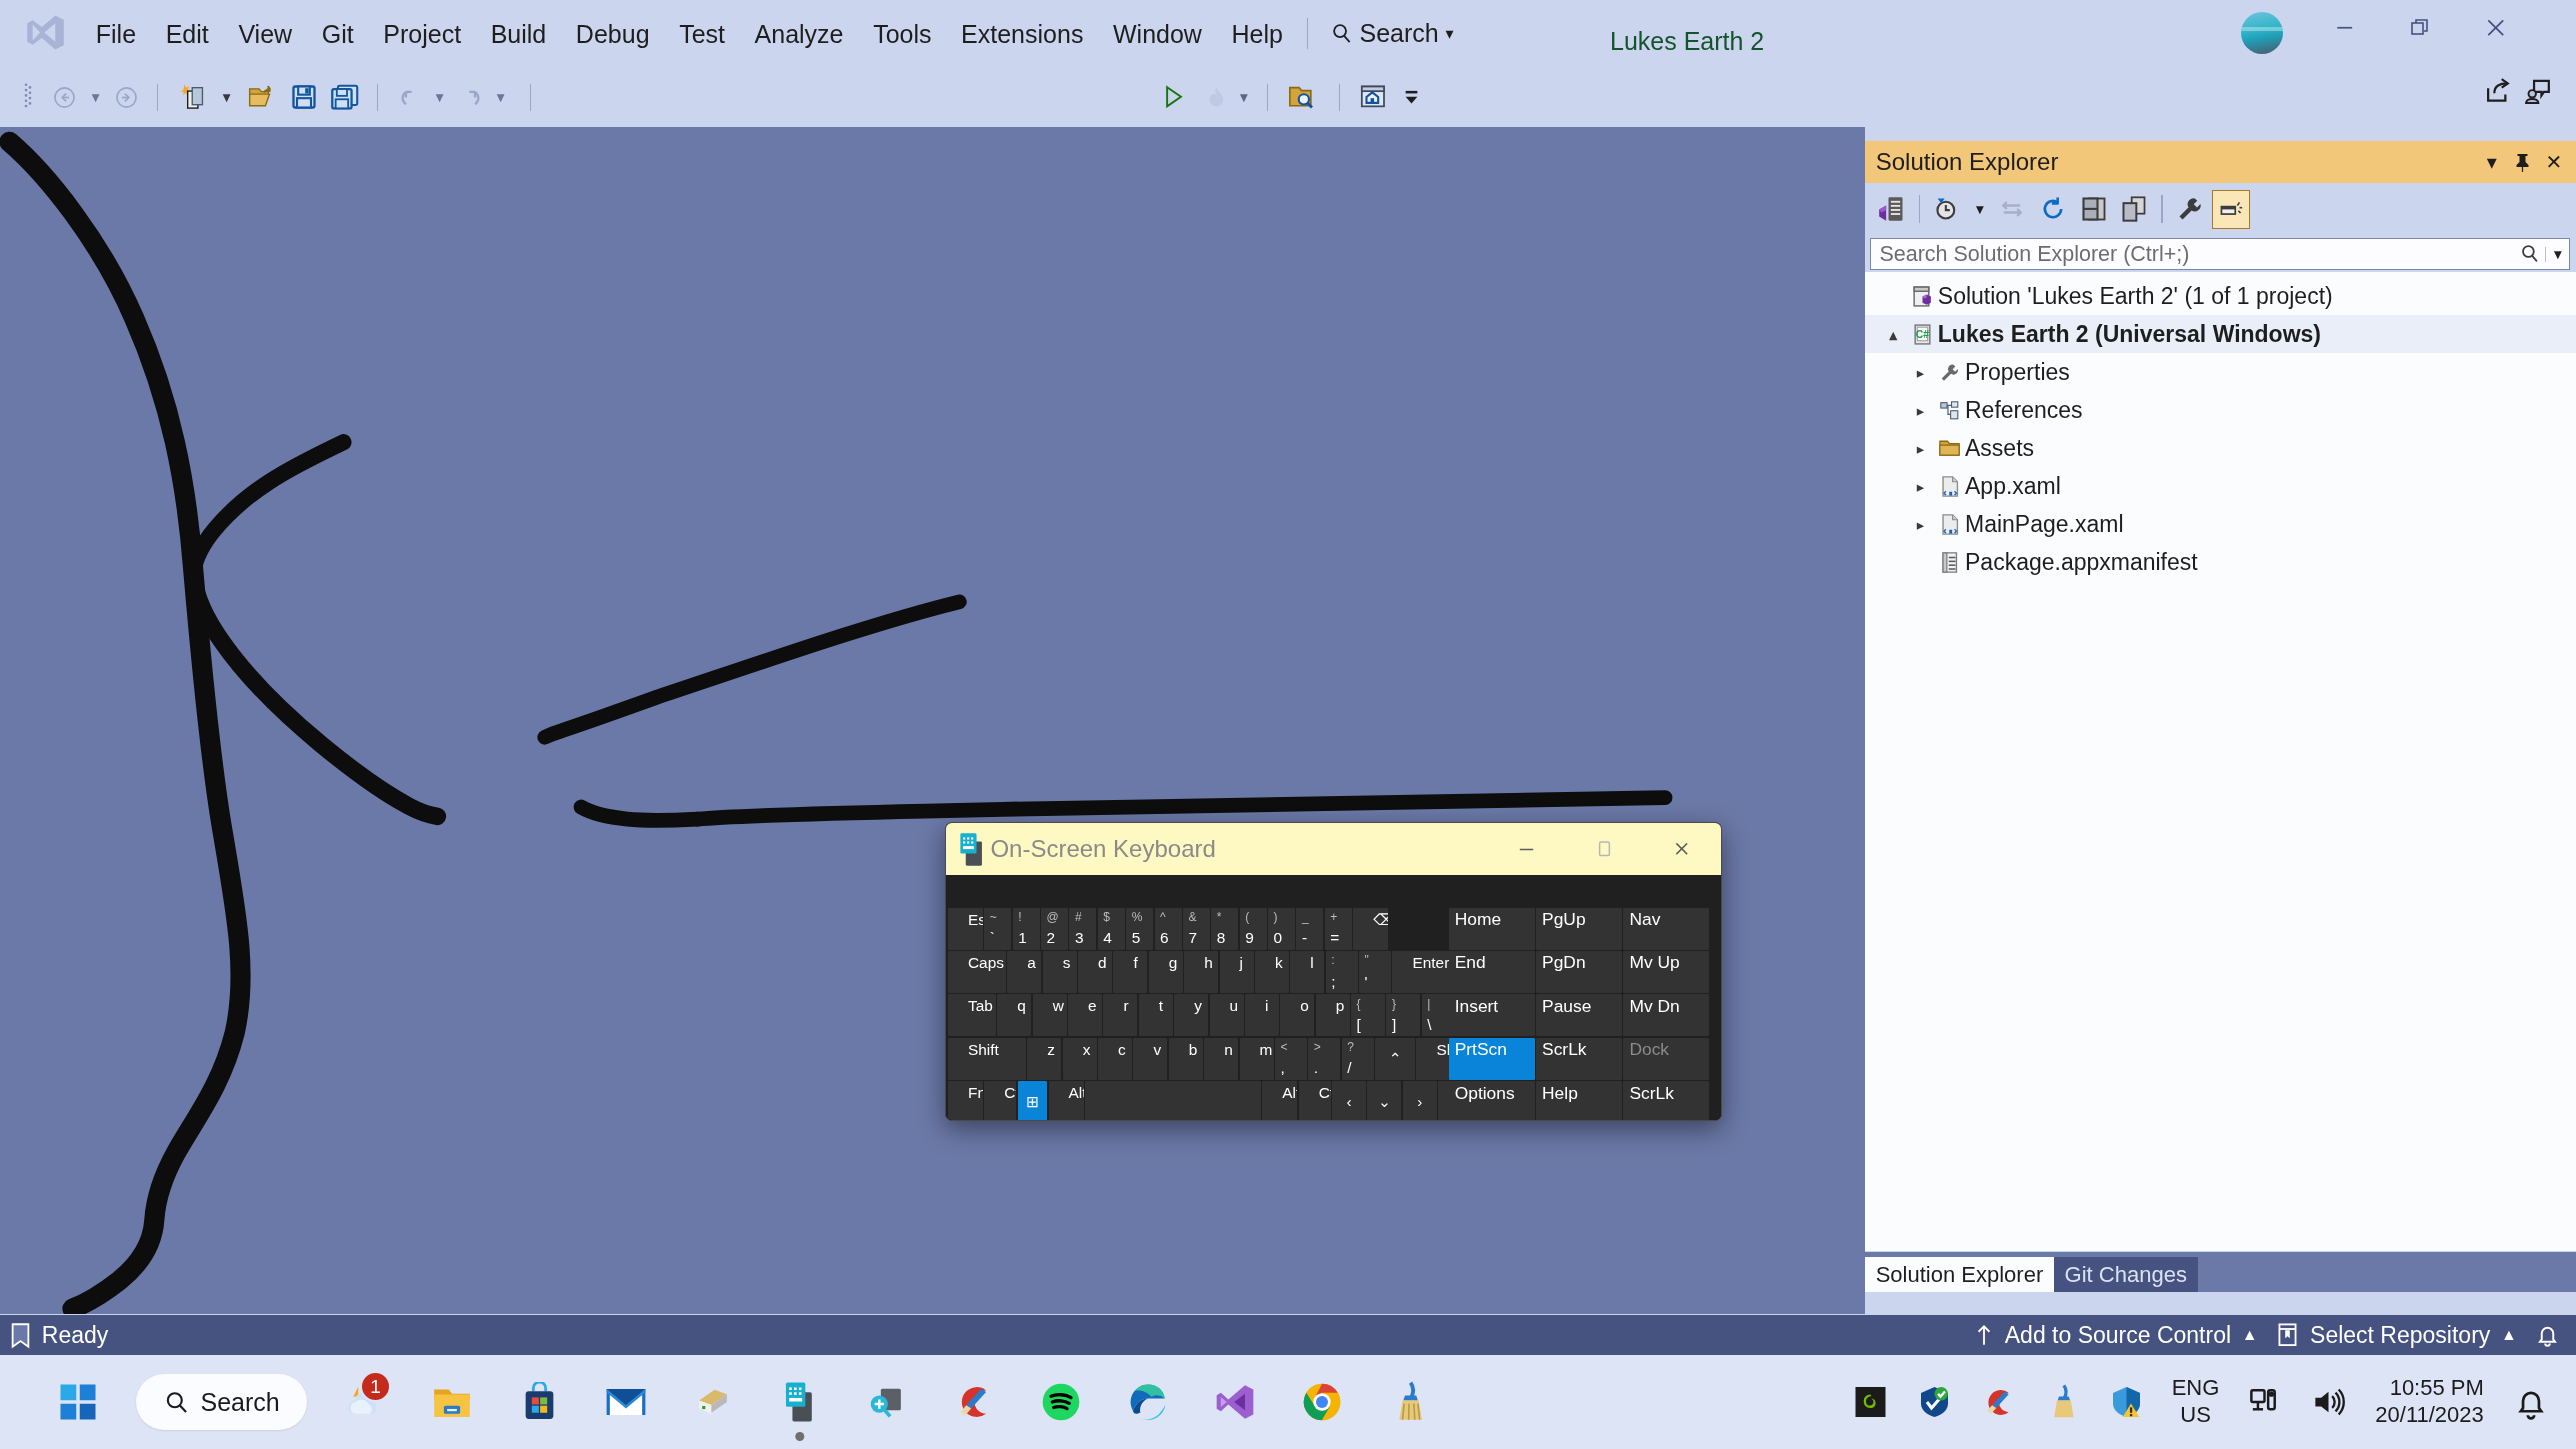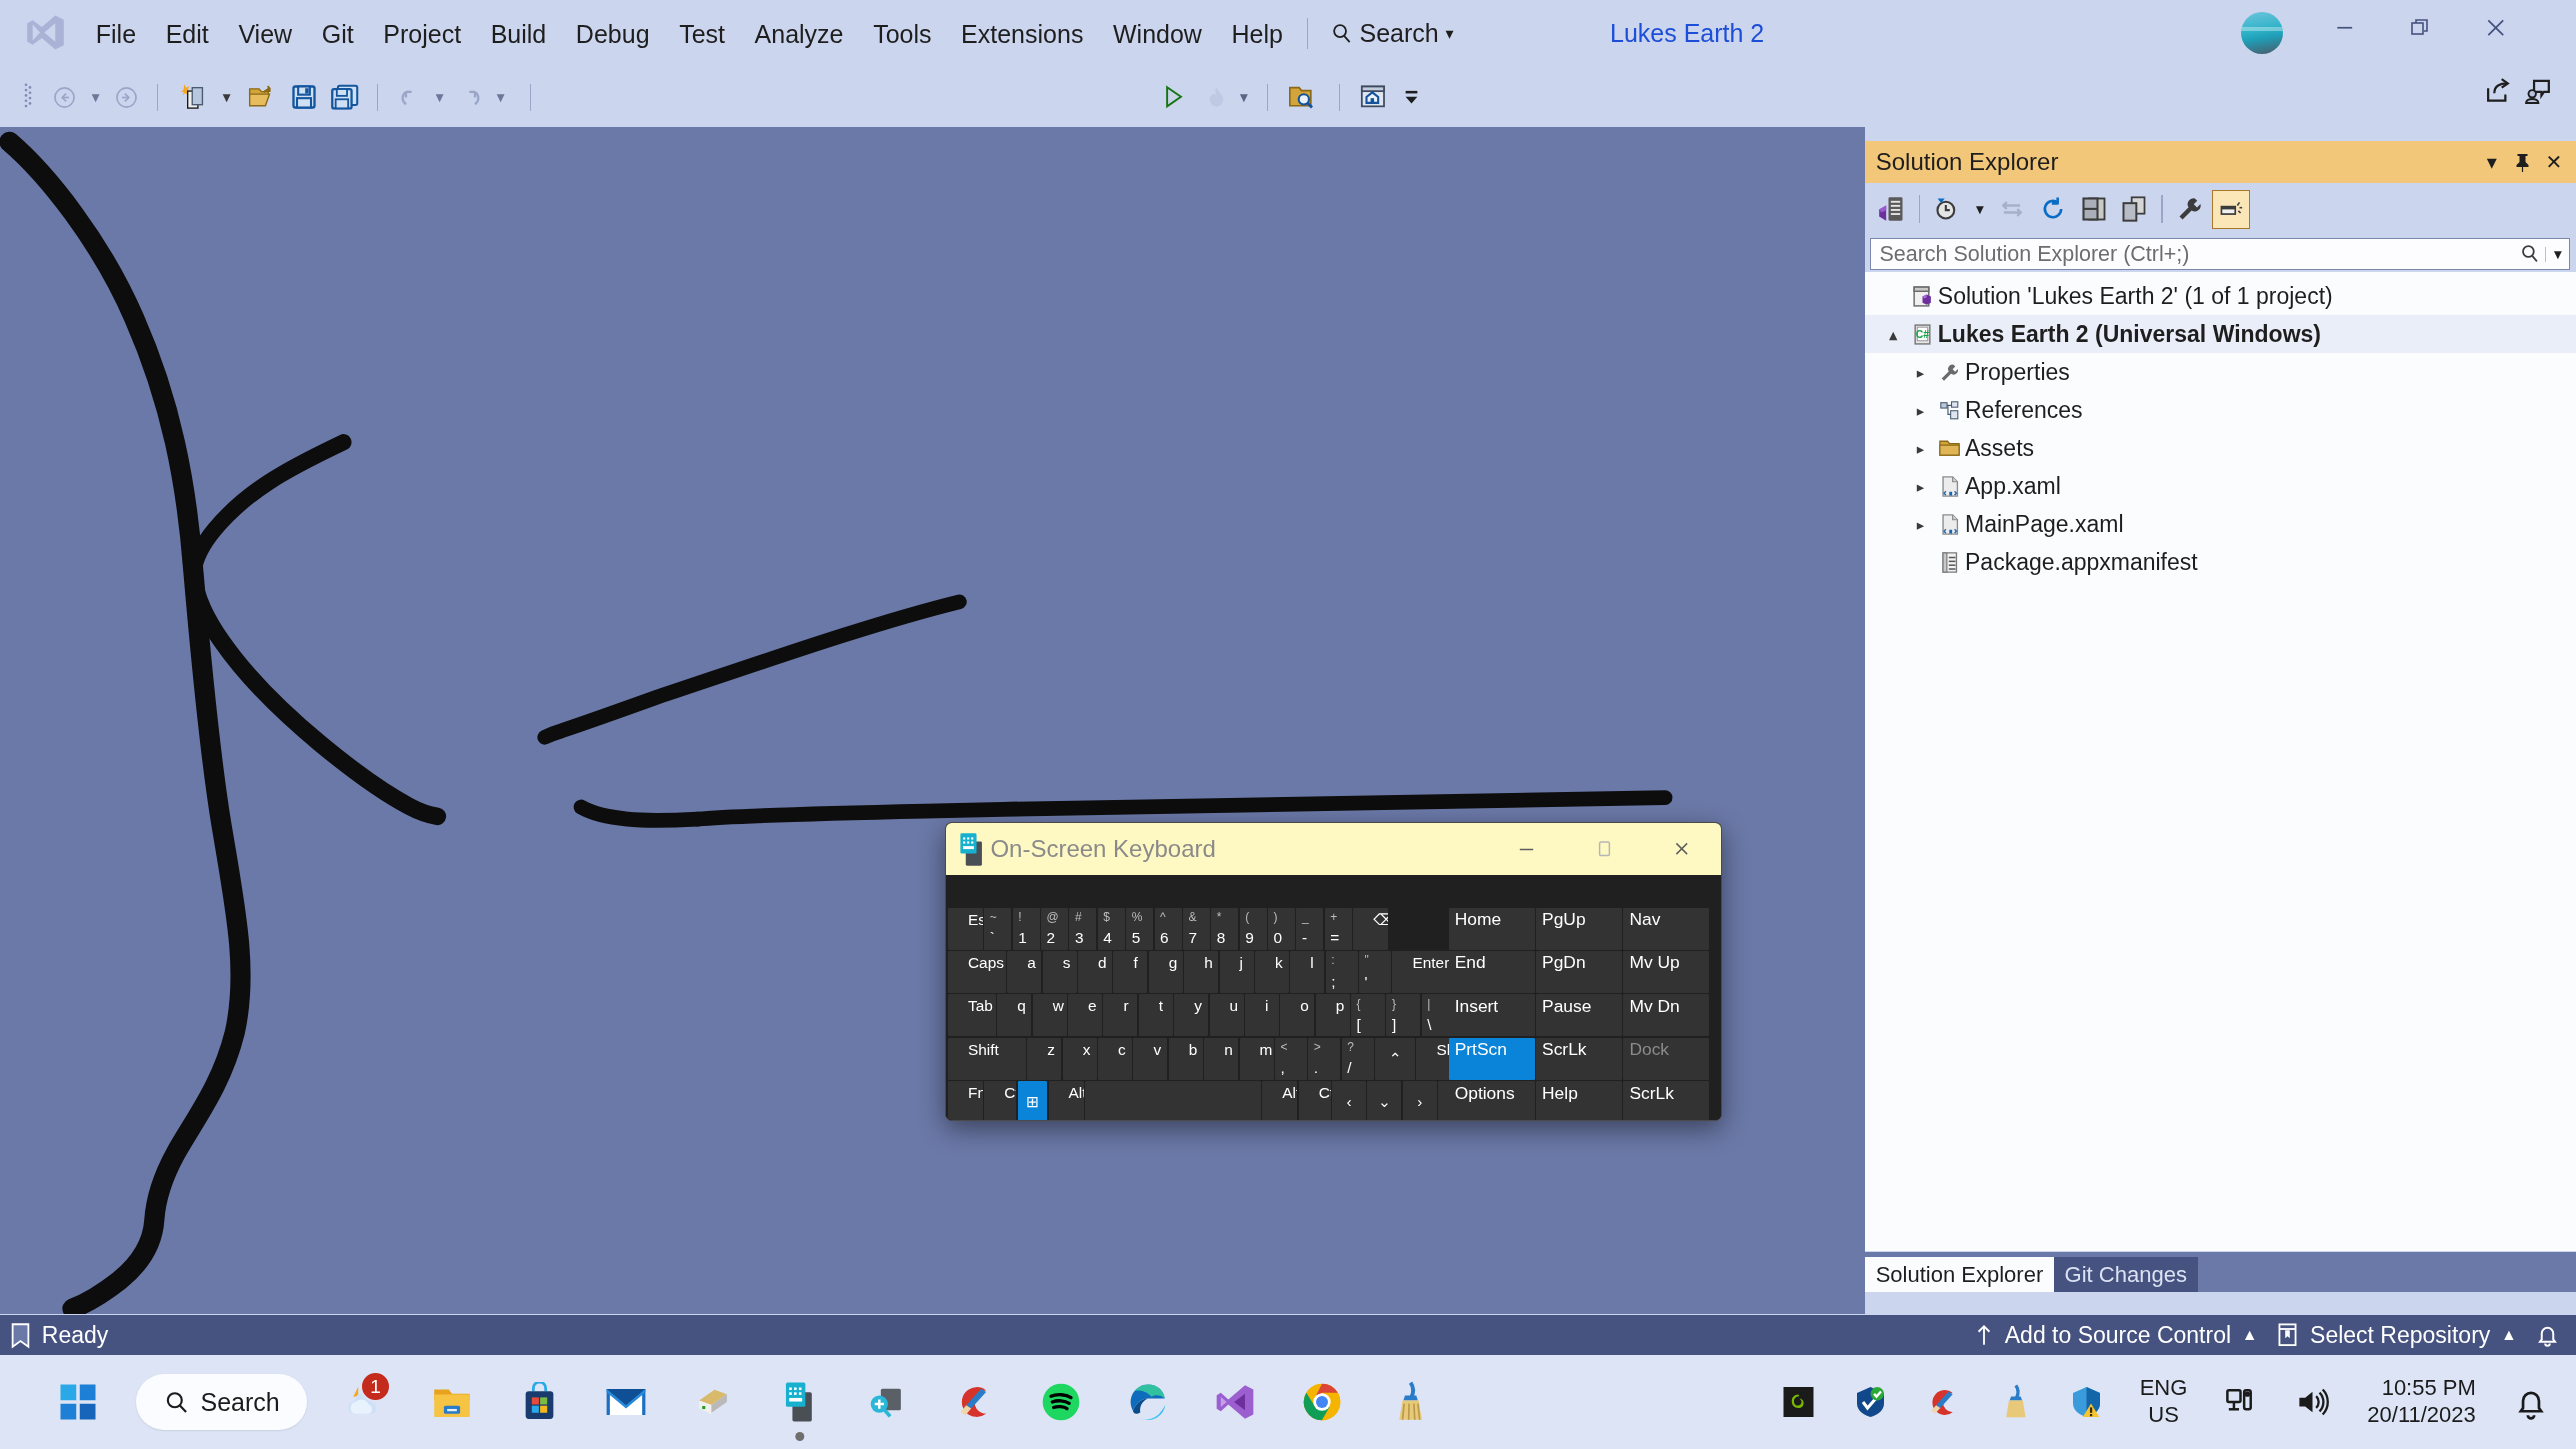--- a/index.html
+++ b/index.html
@@ -18,22 +18,22 @@
   #vs-logo { position:absolute; left:25.5px; top:13.4px; width:39px; height:39px; }
   #menubar { position:absolute; left:81px; top:0; height:67px; display:flex; align-items:center; }
   .menu-item {
     font-size:25px; color:#1e1e1e; padding:0 14.8px; height:42px; line-height:42px;
     cursor:default; white-space:nowrap;
   }
   #menu-sep { width:1.3px; height:31px; background:#9aa6c8; margin:0 9.4px; }
   #search-box { display:flex; align-items:center; gap:6.7px; padding:0 12px; height:42px; cursor:default; }
   #search-box .lbl { font-size:25px; color:#1e1e1e; }
   #title-proj {
-    position:absolute; left:1610px; top:0; height:67px; line-height:67px;
-    font-size:25px; color:#1d4ed8;
+    position:absolute; left:1610px; top:8px; height:67px; line-height:67px;
+    font-size:25px; color:#14532d;
   }
   #avatar {
     position:absolute; left:2241px; top:12px; width:42px; height:42px; border-radius:50%;
     background:linear-gradient(170deg,#6fc3dd 0%,#31b4c9 42%,#1f9fb8 60%,#4a5a68 100%);
     overflow:hidden;
   }
   #avatar::after{
     content:""; position:absolute; left:0; top:14.8px; width:100%; height:4px;
     background:rgba(255,255,255,.35);
   }
@@ -138,21 +138,21 @@
     height:56px; background:#fafcff; border-radius:29.5px; display:flex; align-items:center;
     gap:10.7px; padding:0 27px; margin:0 14.8px; cursor:default; box-shadow:0 0.7px 2px rgba(0,0,0,.10);
   }
   #tb-search .lbl { font-size:25px; color:#1b1b1b; }
   .running-dot { position:absolute; bottom:8px; left:50%; transform:translateX(-50%); width:9.4px; height:9.4px; border-radius:50%; background:#6e6e6e; }
   .badge {
     position:absolute; top:16px; right:17.4px; min-width:31px; height:31px; border-radius:15.4px;
     background:#c42b1c; color:#fff; font-size:19px; display:flex; align-items:center; justify-content:center;
     padding:0 6.7px; border:2px solid #dce4f5;
   }
-  #tray { position:absolute; right:13.4px; top:0; height:94px; display:flex; align-items:center; gap:8px; }
+  #tray { position:absolute; right:13.4px; top:0; height:94px; display:flex; align-items:center; gap:0; }
   .tray-ico { width:64px; height:94px; display:flex; align-items:center; justify-content:center; cursor:default; }
   #tray-lang { width:74px; height:94px; display:flex; flex-direction:column; align-items:center; justify-content:center; cursor:default; line-height:1.22; }
   #tray-lang div { font-size:22px; color:#1b1b1b; }
   #tray-clock { height:94px; display:flex; flex-direction:column; align-items:flex-end; justify-content:center; padding:0 14.8px; cursor:default; line-height:1.22; }
   #tray-clock div { font-size:22px; color:#1b1b1b; }
 </style>
 </head>
 <body>
 
 <div id="vs-window">

